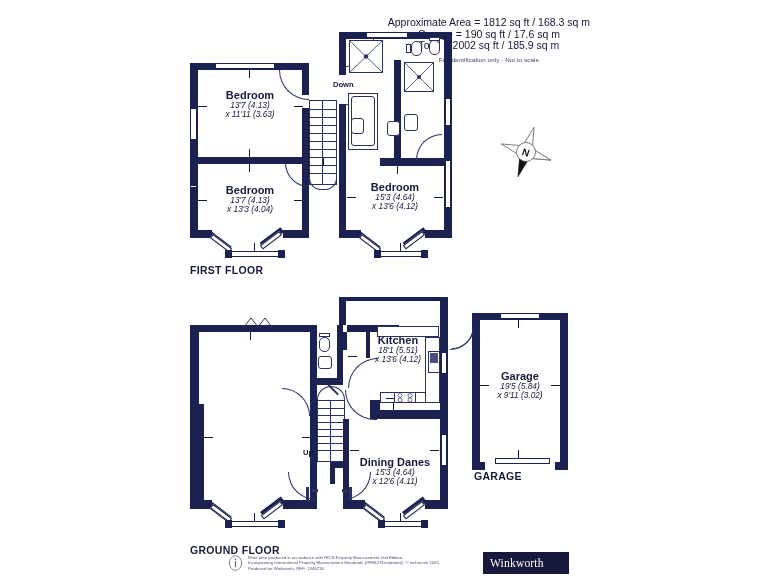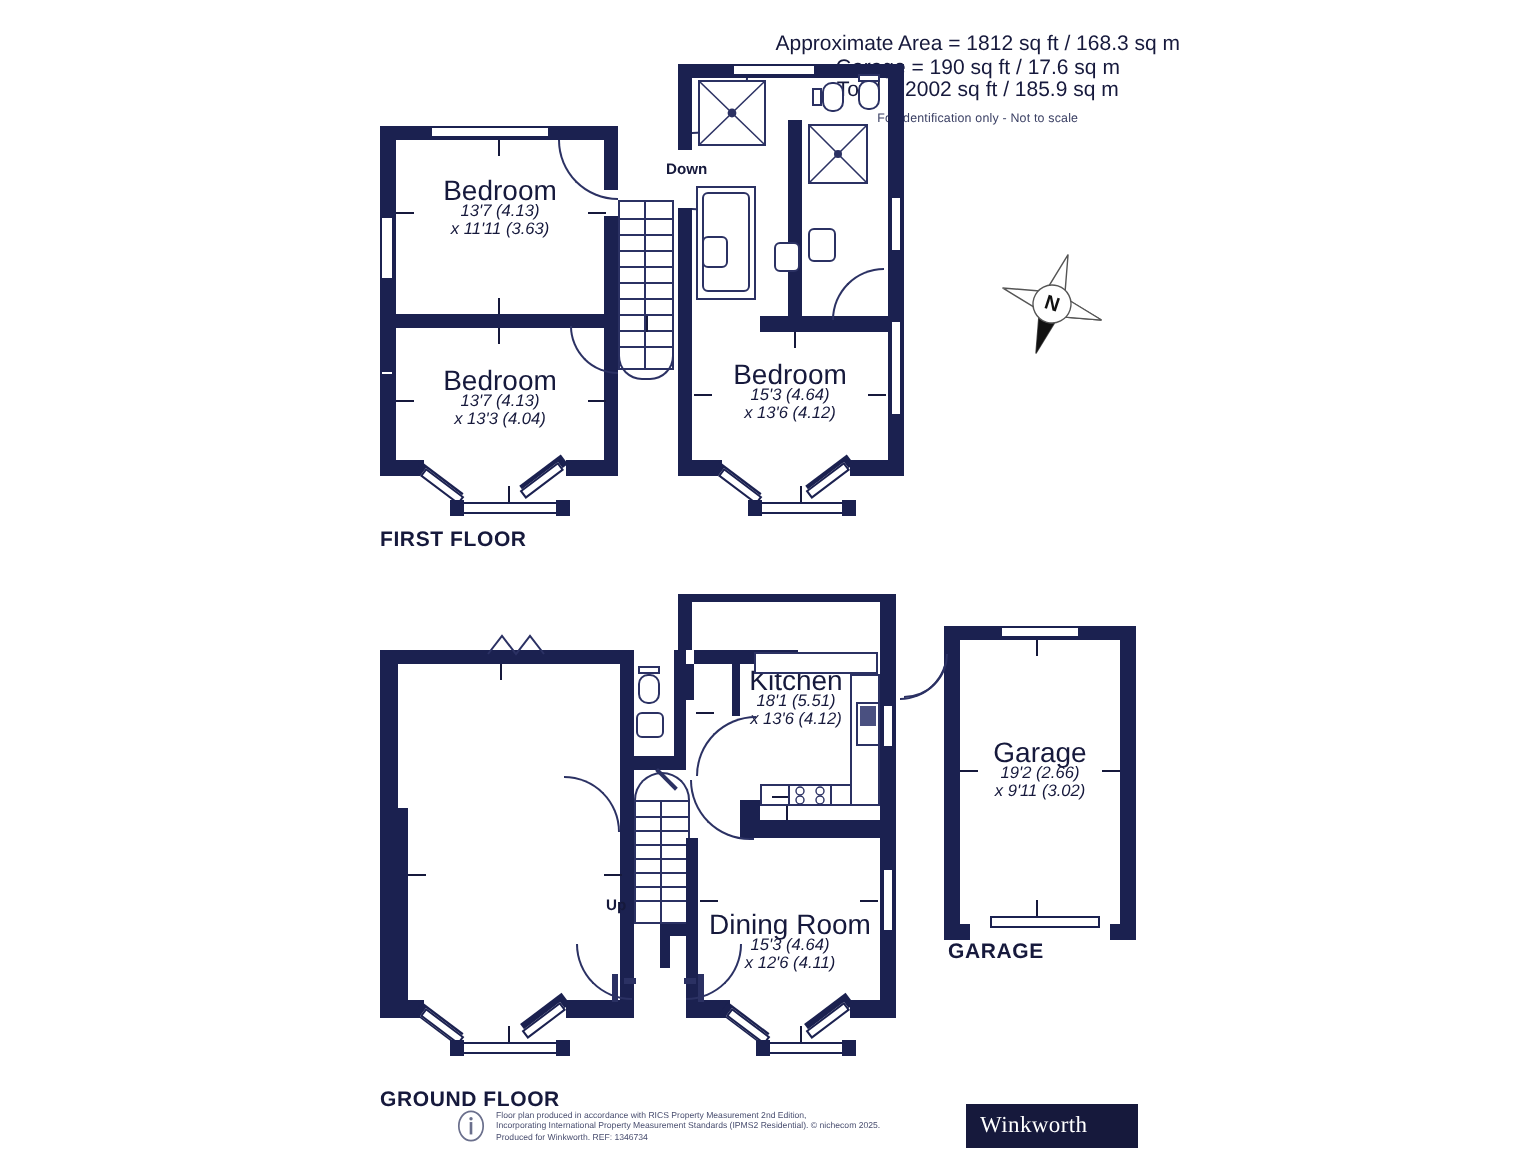--- a/index.html
+++ b/index.html
@@ -89,22 +89,22 @@
   
   .room-text {
     position: absolute;
     text-align: center;
     font-size: 8.3px;
     line-height: 9.6px;
     color: #16193c;
     white-space: nowrap;
   }
   .room-text .rname {
-    font-weight: normal;
-    font-size: 14px;
+    font-weight: bold;
+    font-size: 11px;
     display: block;
   }
   .room-text .rdim { display: block; font-style: italic; }
 
   .stair-label {
     position: absolute;
     font-size: 7.6px;
     font-weight: bold;
     color: #16193c;
   }
@@ -441,21 +441,21 @@
 
     <div class="wall" style="left:440px;top:417px;width:8px;height:91px;"></div>
     <div class="window" style="left:441px;top:434px;width:6px;height:32px;"></div>
     <div class="wall" style="left:343px;top:419px;width:6px;height:89px;"></div>
     <div class="wall" style="left:330px;top:462px;width:19px;height:6px;"></div>
     <div class="wall" style="left:330px;top:462px;width:5px;height:22px;"></div>
     <div class="dim-line-h" style="left:350px;top:450px;width:9px;"></div>
     <div class="dim-line-h" style="left:430px;top:450px;width:9px;"></div>
 
     <div class="room-text" style="left:350px;top:458px;width:90px;">
-      <span class="rname">Dining Room</span>
+      <span class="rname">Dining Danes</span>
       <span class="rdim">15'3 (4.64)</span>
       <span class="rdim">x 12'6 (4.11)</span>
     </div>
 
     <div class="dim-line-h" style="left:204px;top:437px;width:9px;"></div>
     <div class="dim-line-h" style="left:302px;top:437px;width:9px;"></div>
 
     <div class="wall" style="left:190px;top:500px;width:22px;height:9px;"></div>
     <div class="wall" style="left:283px;top:500px;width:34px;height:9px;"></div>
     <div class="wall-diag" style="left:211px;top:501px;width:26px;height:7px;transform:rotate(37deg);"></div>
@@ -500,21 +500,21 @@
     <div class="window" style="left:495px;top:458px;width:55px;height:6px;"></div>
     <div class="dim-line-v" style="left:518px;top:320px;height:8px;"></div>
     <div class="dim-line-v" style="left:518px;top:450px;height:8px;"></div>
     <div class="dim-line-h" style="left:480px;top:385px;width:9px;"></div>
     <div class="dim-line-h" style="left:551px;top:385px;width:9px;"></div>
 
     <div class="swing" style="left:452px;top:327px;width:22px;height:22px;border-radius:0 0 22px 0;border-width:0 1px 1px 0;"></div>
 
     <div class="room-text" style="left:480px;top:372px;width:80px;">
       <span class="rname">Garage</span>
-      <span class="rdim">19'2 (2.66)</span>
+      <span class="rdim">19'5 (5.84)</span>
       <span class="rdim">x 9'11 (3.02)</span>
     </div>
 
     <div class="floor-label" style="left:474px;top:470px;">GARAGE</div>
   </div>
 
   <div id="footer-block">
     <svg id="info-icon" viewBox="0 0 16 17">
       <ellipse cx="8" cy="8.5" rx="6.5" ry="7.8" fill="none" stroke="#6a6f8c" stroke-width="0.9"></ellipse>
       <circle cx="8" cy="4.6" r="0.9" fill="#6a6f8c"></circle>

